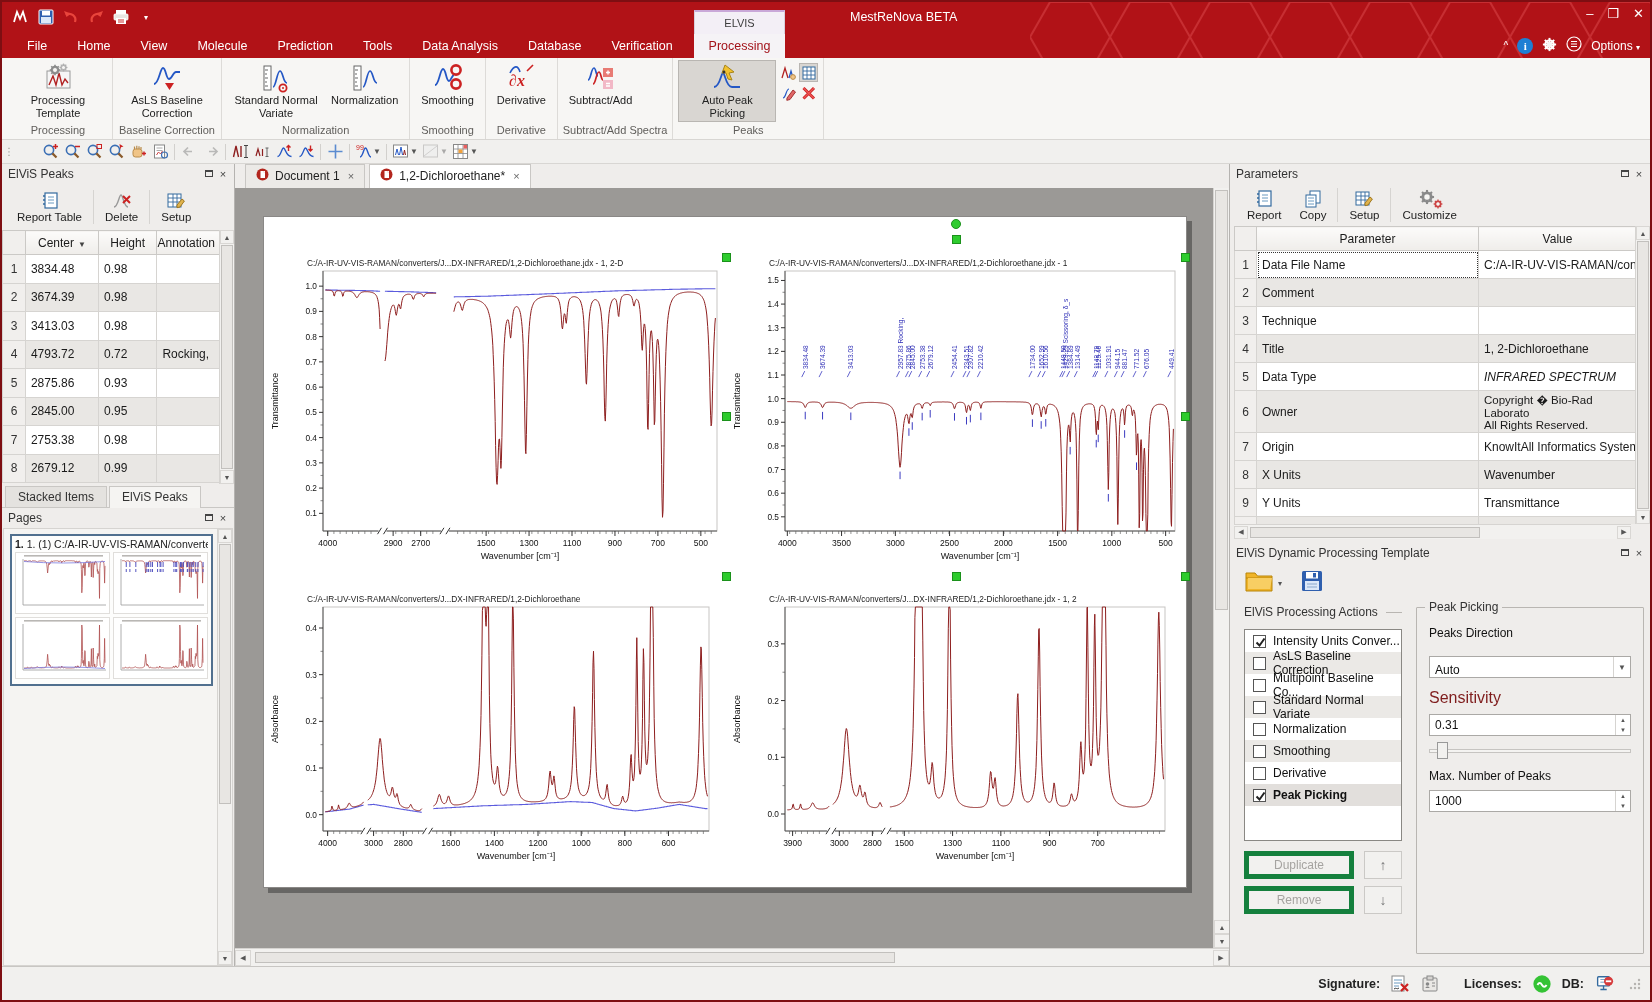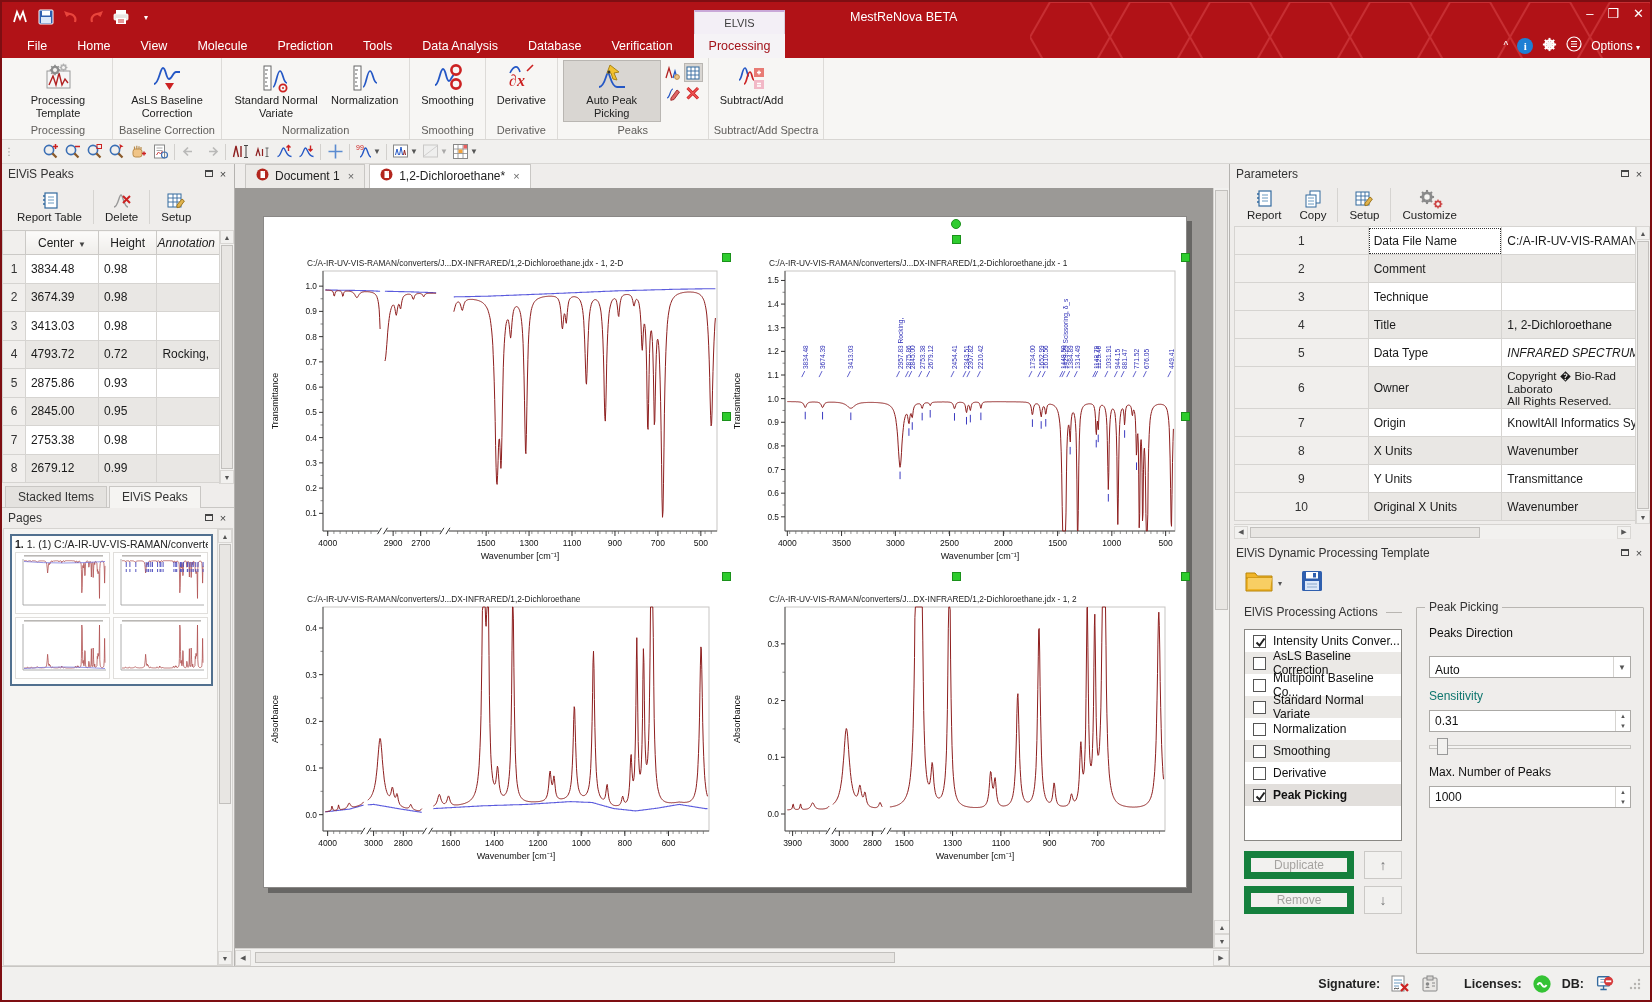--- a/index.html
+++ b/index.html
@@ -53,21 +53,21 @@
   .vsep{width:1px;height:34px;background:#D6D4D1;margin:0 2px;}
   
   .tblwrap{position:relative;flex:none;background:#EFEDEB;}
   table.grid{border-collapse:collapse;table-layout:fixed;font-size:12px;color:#1a1a1a;background:#fff;}
   table.grid th{background:linear-gradient(#FCFBFA,#EFEDEA);font-weight:normal;border:1px solid #CBC9C6;padding:1px 4px;height:24px;overflow:hidden;white-space:nowrap;}
   table.grid td{border:1px solid #D6D4D1;padding:1px 5px;overflow:hidden;white-space:nowrap;}
   table.grid tr.alt td{background:#E9E7E4;}
   td.numc,th.numc{background:#F1EFED !important;text-align:center;color:#333;}
   .sortarr{font-size:8px;color:#444;margin-left:4px;}
   .focuscell{outline:1px dotted #333;outline-offset:-2px;}
-  .rtlclip{direction:rtl;text-align:center;font-style:italic;}
+  .rtlclip{direction:rtl;text-align:center;}
   
   .vscroll{width:14px;background:#F2F1EF;border-left:1px solid #D6D4D1;display:flex;flex-direction:column;align-items:center;position:absolute;right:0;top:0;bottom:0;}
   .sarr{height:14px;width:14px;font-size:7px;color:#555;display:flex;align-items:center;justify-content:center;flex:none;background:#F2F1EF;border:1px solid #D9D7D4;}
   .vthumb{width:12px;background:#E8E6E3;border:1px solid #C2C0BD;flex:1;margin:1px 0;}
   .hscroll{height:15px;background:#F2F1EF;border-top:1px solid #D6D4D1;display:flex;align-items:center;}
   .hthumb{height:11px;background:#E8E6E3;border:1px solid #C2C0BD;}
   
   .docktabs{height:24px;display:flex;align-items:flex-end;padding-left:3px;border-bottom:1px solid #C9C7C4;flex:none;background:#EFEDEB;}
   .dtab{font-size:12px;color:#333;padding:3px 12px;border:1px solid #C9C7C4;border-bottom:none;background:#E4E2DF;margin-right:2px;}
   .dtab.active{background:#F5F4F2;position:relative;top:1px;padding-bottom:4px;}
@@ -101,21 +101,21 @@
   .chkrow.sel{background:#E2DFDC;font-weight:bold;}
   .cbox{width:13px;height:13px;border:1px solid #555;background:#fff;margin-right:7px;position:relative;flex:none;}
   .combo,.spin{height:22px;border:1px solid #ABA9A6;background:#fff;display:flex;align-items:center;font-size:12px;color:#111;}
   .combo .val,.spin .val{flex:1;padding-left:5px;}
   .combo .dd{width:17px;border-left:1px solid #D6D4D1;color:#555;font-size:8px;display:flex;align-items:center;justify-content:center;align-self:stretch;}
   .spin .btns{width:15px;display:flex;flex-direction:column;align-self:stretch;border-left:1px solid #D6D4D1;}
   .spin .btns span{flex:1;font-size:6px;color:#555;display:flex;align-items:center;justify-content:center;}
   .slider{height:19px;position:relative;margin-top:5px;}
   .slider .track{position:absolute;left:0;right:0;top:8px;height:4px;background:#F4F3F1;border:1px solid #C6C4C1;}
   .slider .sthumb{position:absolute;left:8px;top:1px;width:11px;height:17px;background:#F2F1EF;border:1px solid #999;}
-  .dbtn{background:#F2F1EF;border:7px solid #15803d;color:#A5A3A0;font-size:12px;display:flex;align-items:center;justify-content:center;}
+  .dbtn{background:#F2F1EF;border:5px solid #15803d;color:#A5A3A0;font-size:12px;display:flex;align-items:center;justify-content:center;}
   .arrbtn{background:#F2F1EF;border:1px solid #CBC9C6;color:#777;font-size:14px;display:flex;align-items:center;justify-content:center;}
   
   .statusbar{height:34px;background:#F1F0EE;border-top:1px solid #C8C6C3;display:flex;align-items:center;justify-content:flex-end;gap:10px;padding-right:8px;flex:none;}
   .sblabel{font-size:12.5px;font-weight:bold;color:#222;}
   .sbicon{width:20px;height:20px;display:flex;align-items:center;justify-content:center;}
 </style>
 </head>
 <body>
 
 <div class="win">
@@ -315,20 +315,38 @@
                 <line x1="21" y1="8" x2="27" y2="2" stroke="#cc2222" stroke-width="1.6"></line>
               </svg>
             </span>
             <span>Derivative</span>
           </div>
         </div>
         <div class="rglabel">Derivative</div>
       </div>
       <div class="rgroup">
         <div class="rbtns">
+          <div class="rbtn">
+            <span class="ricon">
+              <svg width="30" height="30" viewBox="0 0 30 30">
+                <path d="M2 17 C5 17 5 5 8 5 C10 5 10 13 12 13" fill="none" stroke="#2457c5" stroke-width="1.7"></path>
+                <path d="M7 21 C10 21 10 9 13 9 C15 9 15 17 17 17" fill="none" stroke="#cc2222" stroke-width="1.7"></path>
+                <rect x="17" y="5" width="10" height="9" fill="#e87b74"></rect>
+                <path d="M20 9.5h4M22 7.5v4" stroke="#fff" stroke-width="1.4"></path>
+                <rect x="17" y="17" width="10" height="9" fill="#f2b8c6"></rect>
+                <path d="M20 20.5h4M20 23h4" stroke="#fff" stroke-width="1.4"></path>
+              </svg>
+            </span>
+            <span>Subtract/Add</span>
+          </div>
+        </div>
+        <div class="rglabel">Subtract/Add Spectra</div>
+      </div>
+      <div class="rgroup">
+        <div class="rbtns">
           <div class="rbtn active">
             <span class="ricon">
               <svg width="30" height="30" viewBox="0 0 30 30">
                 <path d="M2 24 C8 24 9 10 11 10 C13 10 14 24 20 24 L28 24" fill="none" stroke="#2457c5" stroke-width="1.8"></path>
                 <path d="M13 2 L22 9 L17 10 L20 17 L16 16 L14 10 L10 10 Z" fill="#f2c12e" stroke="#a8851a"></path>
                 <circle cx="12" cy="9" r="1.4" fill="#333"></circle>
               </svg>
             </span>
             <span>Auto Peak Picking</span>
           </div>
@@ -354,38 +372,20 @@
             </div>
             <div class="sbtn">
               <svg width="16" height="16" viewBox="0 0 16 16">
                 <path d="M2.5 3 L13 13.5 M13 3 L2.5 13.5" stroke="#cc2222" stroke-width="3"></path>
                 <path d="M2.5 3 L13 13.5 M13 3 L2.5 13.5" stroke="#ee5555" stroke-width="1.2"></path>
               </svg>
             </div>
           </div>
         </div>
         <div class="rglabel">Peaks</div>
-      </div>
-      <div class="rgroup">
-        <div class="rbtns">
-          <div class="rbtn">
-            <span class="ricon">
-              <svg width="30" height="30" viewBox="0 0 30 30">
-                <path d="M2 17 C5 17 5 5 8 5 C10 5 10 13 12 13" fill="none" stroke="#2457c5" stroke-width="1.7"></path>
-                <path d="M7 21 C10 21 10 9 13 9 C15 9 15 17 17 17" fill="none" stroke="#cc2222" stroke-width="1.7"></path>
-                <rect x="17" y="5" width="10" height="9" fill="#e87b74"></rect>
-                <path d="M20 9.5h4M22 7.5v4" stroke="#fff" stroke-width="1.4"></path>
-                <rect x="17" y="17" width="10" height="9" fill="#f2b8c6"></rect>
-                <path d="M20 20.5h4M20 23h4" stroke="#fff" stroke-width="1.4"></path>
-              </svg>
-            </span>
-            <span>Subtract/Add</span>
-          </div>
-        </div>
-        <div class="rglabel">Subtract/Add Spectra</div>
       </div>
     </div>
 
   <div class="toolbar2" id="toolbar2">
     <span class="grip">⋮</span>
   <span class="t2"></span>
       <span class="t2">
         <svg width="17" height="17" viewBox="0 0 17 17">
           <circle cx="7" cy="7" r="4.6" fill="none" stroke="#3b6fb5" stroke-width="1.6"></circle>
           <line x1="10.4" y1="10.4" x2="14.5" y2="14.5" stroke="#8a5a2a" stroke-width="2.2"></line>
@@ -1362,20 +1362,25 @@
                     <line x1="5" y1="5" x2="4.999999999999999" y2="0.5999999999999996" stroke="#cc4444" stroke-width="1.3"></line>
                     <line x1="5" y1="5" x2="8.111269837220808" y2="1.88873016277919" stroke="#cc4444" stroke-width="1.3"></line>
                     <circle cx="5" cy="5" r="1.7000000000000002" fill="#F7F6F4"></circle>
                   </svg></span></span></span>
             <span>Customize</span>
           </div>
         </div>
       <div class="tblwrap" style="height:298px;overflow:hidden;margin-left:4px;">
         <table class="grid" id="params-table" style="width:402px;">
             <tbody>
+              <tr>
+    <th class="numc" style="width:22px;"></th>
+    <th style="width:222px;text-align:center;">Parameter</th>
+    <th style="width:158px;text-align:center;">Value</th>
+              </tr>
               <tr class="" style="height:28px;">
       <td class="numc">1</td>
       <td class="focuscell">Data File Name</td>
       <td style="white-space:nowrap;font-size:12px;">C:/A-IR-UV-VIS-RAMAN/conve</td>
               </tr>
               <tr class="alt" style="height:28px;">
       <td class="numc">2</td>
       <td class="">Comment</td>
       <td style="white-space:nowrap;font-size:12px;"></td>
               </tr>
@@ -1508,21 +1513,21 @@
         </div>
 
         <div class="gbox" style="position:absolute;left:186px;top:2px;width:228px;bottom:12px;">
           <span class="gleg">Peak Picking</span>
           <div style="padding:18px 12px 0;">
             <div style="font-size:12px;color:#111;">Peaks Direction</div>
             <div class="combo" style="margin-top:16px;align-items:flex-end;">
               <span class="val">Auto</span>
                 <span class="dd">▼</span>
             </div>
-            <div style="font-size:12px;color:#0f766e;margin-top:11px;">Sensitivity</div>
+            <div style="font-size:16px;color:#7f1d1d;margin-top:11px;">Sensitivity</div>
             <div class="spin" style="margin-top:7px;">
               <span class="val">0.31</span>
               <span class="btns">
                   <span>▲</span>
                   <span>▼</span>
                 </span>
             </div>
             <div class="slider">
                 <div class="track"></div>
                 <div class="sthumb"></div>

